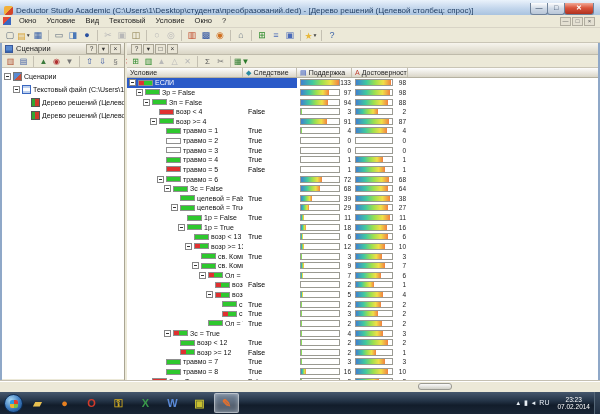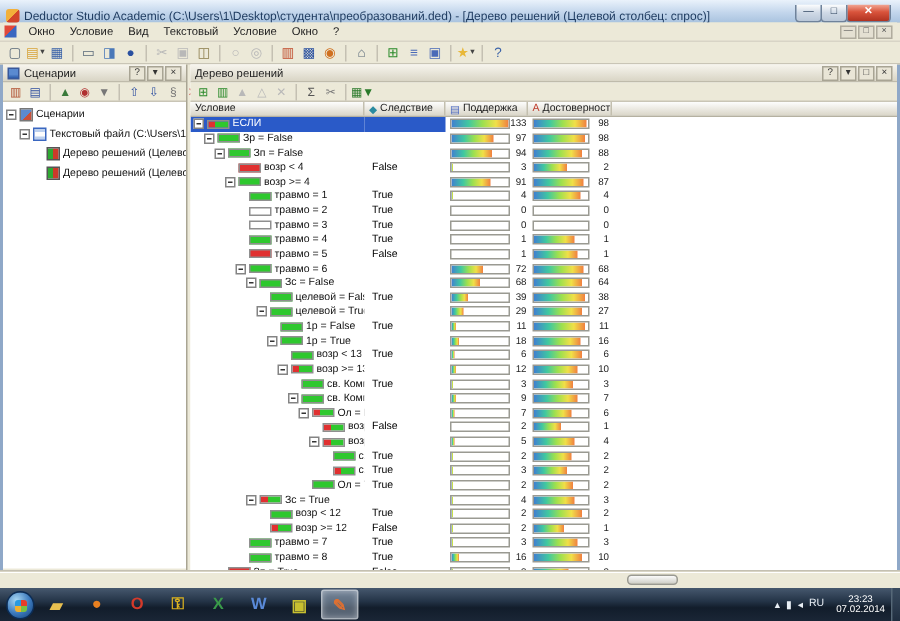--- a/index.html
+++ b/index.html
@@ -224,21 +224,20 @@
           <span class="indent" style="width: 20px;"></span>
           <span class="texp-space"></span>
           <span class="titem-icon i-dtree"></span>
           <span class="lbl">Дерево решений (Целевой столбец: с</span>
         </div>
       </div>
   </div>
 
   <div class="main-panel">
     <div class="caption">
-      <span class="cap-text">Дерево решений</span>
       <span style="display:flex">
           <span class="cbtn">?</span>
           <span class="cbtn">▾</span>
           <span class="cbtn">□</span>
           <span class="cbtn">×</span>
         </span>
     </div>
     <div class="subtoolbar">
         <span class="stbi" style="color: rgb(42, 138, 42);">⊞</span>
         <span class="stbi" style="color: rgb(42, 138, 42);">▥</span>

